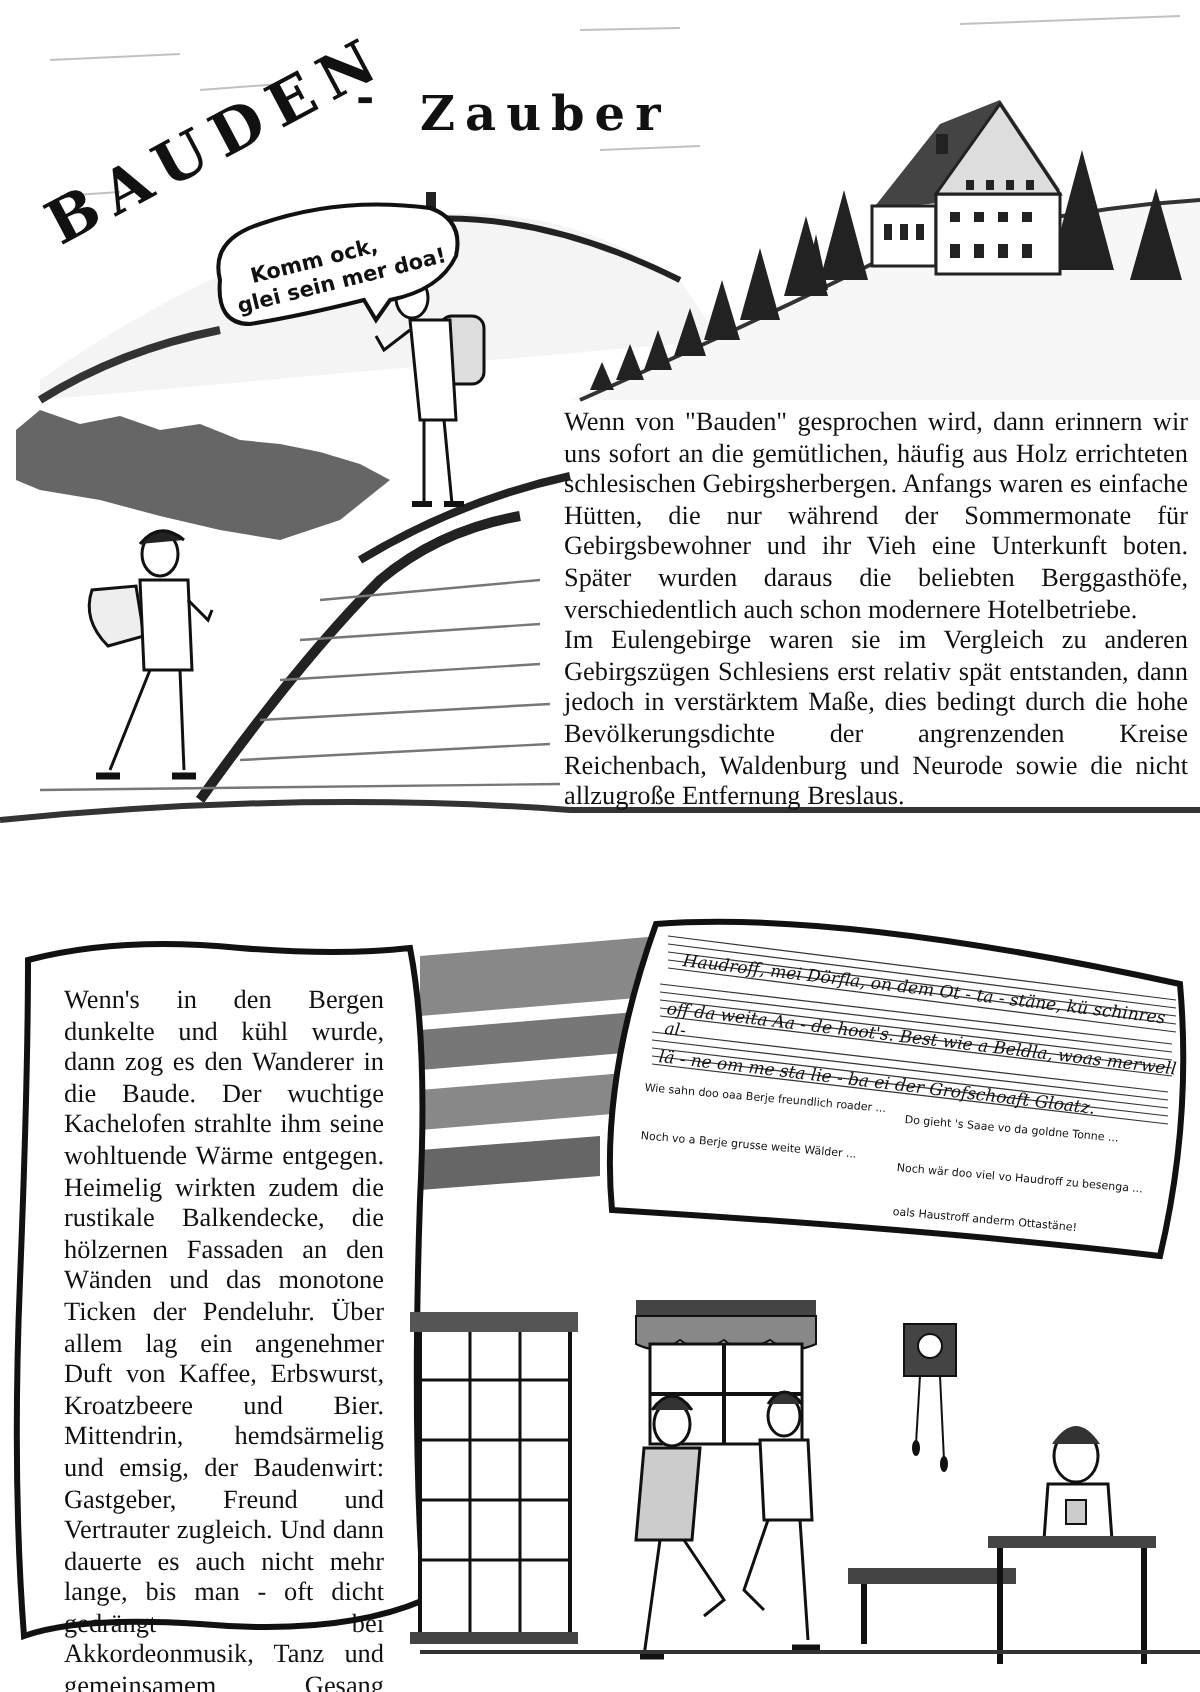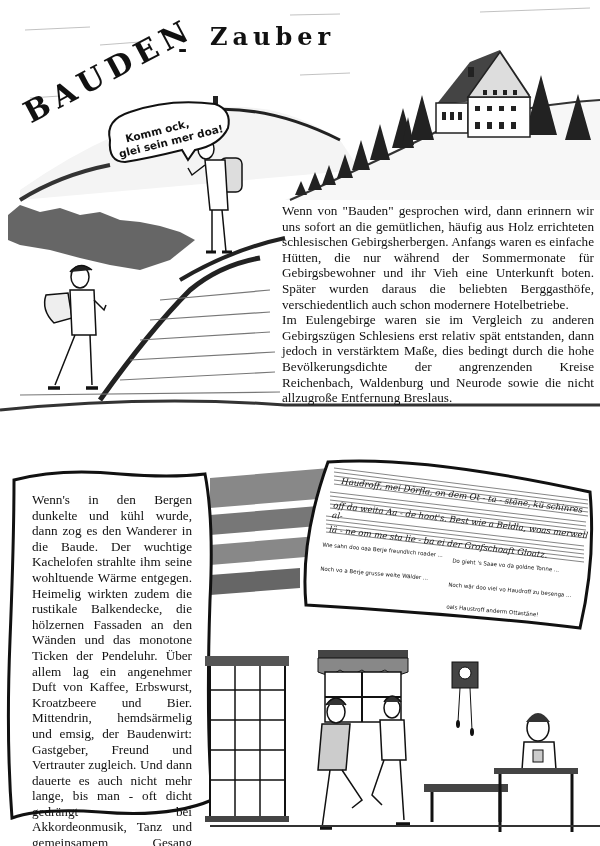--- a/index.html
+++ b/index.html
@@ -1,20 +1,20 @@
 <!DOCTYPE html>
 <html><head>
 <meta charset="utf-8">
 <style>
   html, body { margin:0; padding:0; background:#ffffff; }
   body { width:600px; height:846px; position:relative; overflow:hidden; font-family:"Liberation Serif", serif; color:#111; }
   svg.scene { position:absolute; left:0; top:0; }
   .title-bauden { position:absolute; left:34px; top:95px; font-family:"DejaVu Serif", serif; font-weight:bold; font-size:30px; letter-spacing:6px; transform-origin:left bottom; transform:rotate(-28deg); }
   .title-dash { position:absolute; left:178px; top:36px; font-family:"DejaVu Serif", serif; font-weight:bold; font-size:22px; }
-  .title-zauber { position:absolute; left:210px; top:22px; font-family:"DejaVu Serif", serif; font-weight:bold; font-size:24px; letter-spacing:5px; }
+  .title-zauber { position:absolute; left:210px; top:42px; font-family:"DejaVu Serif", serif; font-weight:bold; font-size:24px; letter-spacing:5px; }
   .speech { position:absolute; left:116px; top:122px; font-family:"DejaVu Sans", sans-serif; font-size:10.5px; font-weight:bold; line-height:13px; transform:rotate(-14deg); }
   .intro { position:absolute; left:282px; top:203px; width:312px; font-size:13.2px; line-height:15.6px; text-align:justify; }
   .intro p { margin:0; }
   .story { position:absolute; left:32px; top:492px; width:160px; font-size:13.2px; line-height:15.6px; text-align:justify; }
   .story p { margin:0; }
   .song-lyric { position:absolute; font-family:"DejaVu Serif", serif; font-style:italic; font-size:8.5px; }
   .verse { position:absolute; font-family:"DejaVu Sans", sans-serif; font-size:5.5px; line-height:7px; width:150px; }
 </style>
 </head>
 <body>

